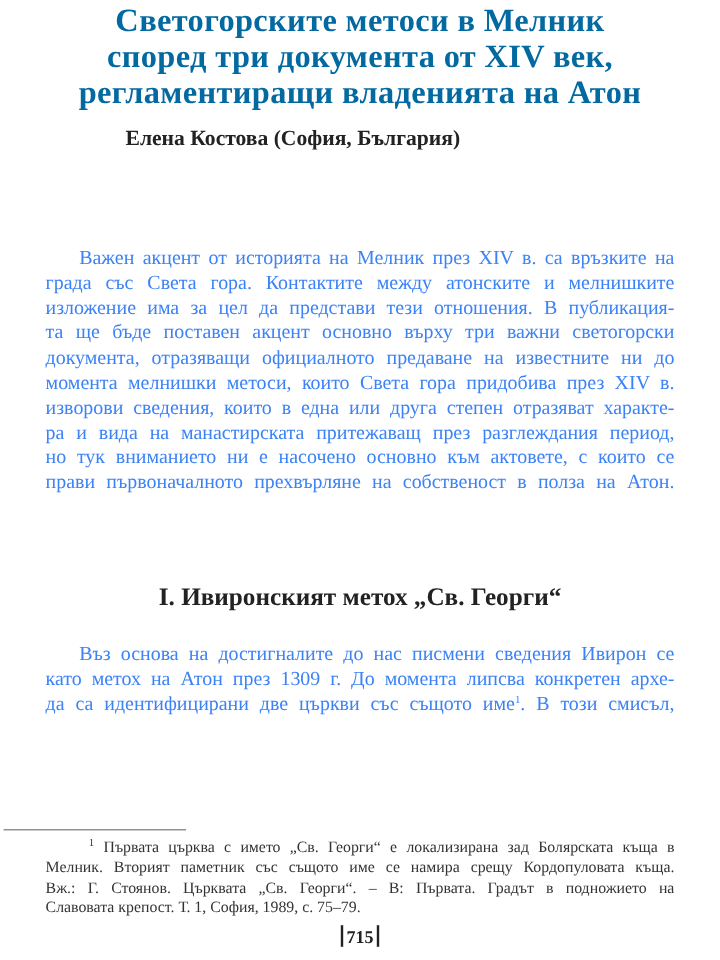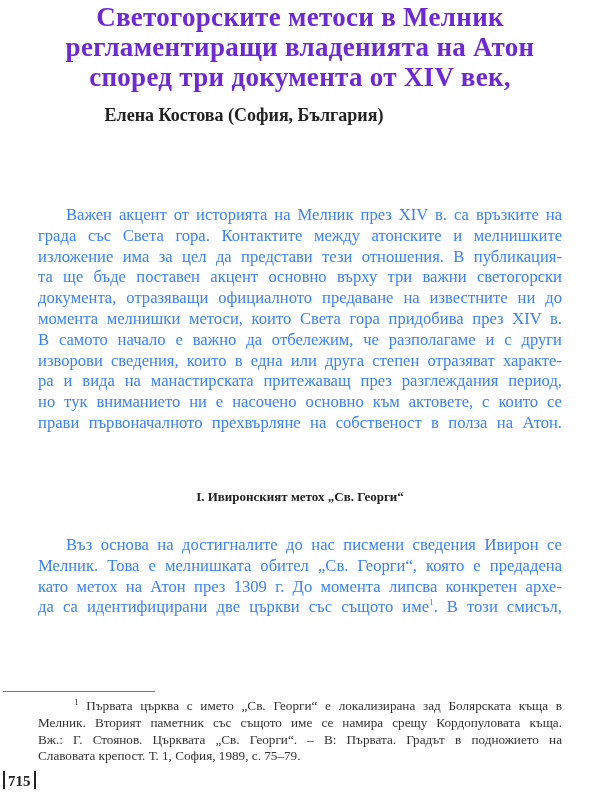--- a/index.html
+++ b/index.html
@@ -4,89 +4,87 @@
 <style>
   html, body { margin: 0; padding: 0; background: #ffffff; }
   body {
     width: 600px; height: 800px; overflow: hidden; position: relative;
     font-family: "Liberation Serif", "DejaVu Serif", serif;
     color: #1c1c1c;
   }
   .title {
     position: absolute; left: 0; top: 2px; width: 600px;
     text-align: center; font-weight: bold; font-size: 27px; line-height: 30px;
-    color: #6d28d9; letter-spacing: 0.3px;
+    color: #0369a1; letter-spacing: 0.3px;
   }
   .title div { white-space: nowrap; }
   .author {
     position: absolute; left: 0; top: 104px; width: 488px;
     text-align: center; font-weight: bold; font-size: 18px; line-height: 22px;
     color: #222;
   }
   .para {
     position: absolute; left: 38px; width: 524px;
     font-size: 16.6px; line-height: 20.8px; text-align: justify;
     color: #3b82f6;
   }
   .para .ln { display: block; white-space: nowrap; text-align-last: justify; text-align: justify; }
   .para .ln.indent { text-indent: 28px; }
   #p1 { top: 205px; }
   #p2 { top: 535px; }
   .section-heading {
     position: absolute; left: 0; top: 487px; width: 600px;
-    text-align: center; font-weight: bold; font-size: 13px; line-height: 20px; color: #222;
+    text-align: center; font-weight: bold; font-size: 21px; line-height: 20px; color: #222;
   }
   sup { font-size: 9px; line-height: 0; }
   .fn-rule {
     position: absolute; left: 3px; top: 691px; width: 152px; height: 0;
     border-top: 1.5px solid #777;
   }
   .footnote {
     position: absolute; left: 38px; top: 698px; width: 524px;
     font-size: 13.2px; line-height: 16.8px; color: #333;
   }
   .footnote .ln { display: block; white-space: nowrap; text-align: justify; text-align-last: justify; }
   .footnote .ln.first { text-indent: 36px; }
   .footnote .ln.last { text-align-last: left; }
   .page-num {
-    position: absolute; left: 0; top: 771px; width: 600px; text-align: left;
+    position: absolute; left: 0; top: 771px; width: 600px; text-align: center;
     font-weight: bold; font-size: 15px; color: #222;
   }
   .page-num .bar { display: inline-block; width: 2px; height: 18px; background: #222; vertical-align: -3px; margin: 0 3px; }
 </style>
 </head>
 <body>
 
 <div class="title">
   <div>Светогорските метоси в Мелник</div>
+  <div>според три документа от XIV век,</div>
   <div>регламентиращи владенията на Атон</div>
-  <div>според три документа от XIV век,</div>
 </div>
 
 <div class="author">Елена Костова (София, България)</div>
 
 <div class="para" id="p1">
   <span class="ln indent">Важен акцент от историята на Мелник през XIV в. са връзките на</span>
   <span class="ln">града със Света гора. Контактите между атонските и мелнишките</span>
   <span class="ln">изложение има за цел да представи тези отношения. В публикация-</span>
   <span class="ln">та ще бъде поставен акцент основно върху три важни светогорски</span>
   <span class="ln">документа, отразяващи официалното предаване на известните ни до</span>
   <span class="ln">момента мелнишки метоси, които Света гора придобива през XIV в.</span>
-  <span class="ln">В самото начало е важно да отбележим, че разполагаме и с други</span>
   <span class="ln">изворови сведения, които в една или друга степен отразяват характе-</span>
   <span class="ln">ра и вида на манастирската притежаващ през разглеждания период,</span>
   <span class="ln">но тук вниманието ни е насочено основно към актовете, с които се</span>
   <span class="ln">прави първоначалното прехвърляне на собственост в полза на Атон.</span>
 </div>
 
 <div class="section-heading">I. Ивиронският метох „Св. Георги“</div>
 
 <div class="para" id="p2">
   <span class="ln indent">Въз основа на достигналите до нас писмени сведения Ивирон се</span>
-  <span class="ln">Мелник. Това е мелнишката обител „Св. Георги“, която е предадена</span>
   <span class="ln">като метох на Атон през 1309 г. До момента липсва конкретен архе-</span>
   <span class="ln"><span>да са идентифицирани две църкви със същото име</span><sup>1</sup><span>. В този смисъл,</span></span>
 </div>
 
 <div class="fn-rule"></div>
 
 <div class="footnote">
   <span class="ln first"><sup>1</sup> <span>Първата църква с името „Св. Георги“ е локализирана зад Болярската къща в</span></span>
   <span class="ln">Мелник. Вторият паметник със същото име се намира срещу Кордопуловата къща.</span>
   <span class="ln">Вж.: Г. Стоянов. Църквата „Св. Георги“. – В: Първата. Градът в подножието на</span>

